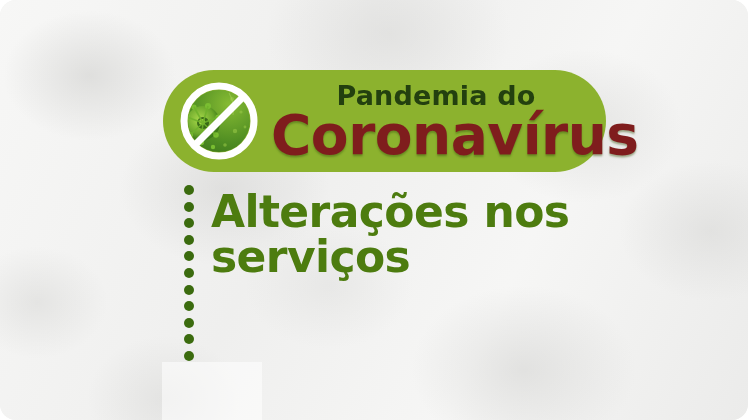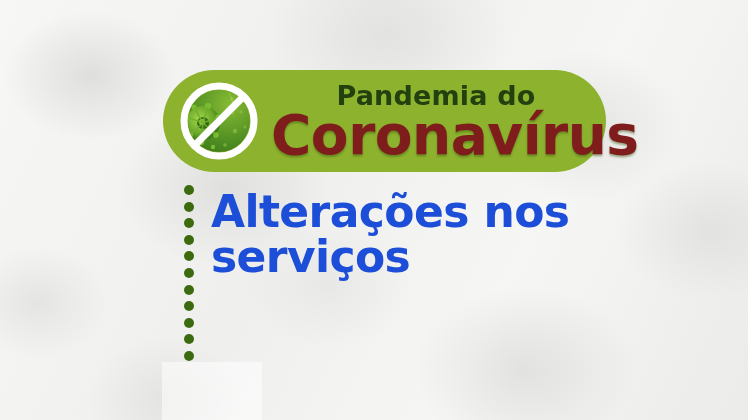--- a/index.html
+++ b/index.html
@@ -12,20 +12,21 @@
     overflow: hidden;
     font-family: "DejaVu Sans", "Liberation Sans", sans-serif;
   }
 
   #slide {
     position: relative;
     width: 748px;
     height: 420px;
     background-color: #f4f4f3;
     overflow: hidden;
+    border-radius: 16px;
   }
 
   
   .bg-texture {
     position: absolute;
     inset: 0;
     background-color: #f3f3f2;
     background-image:
       radial-gradient(ellipse 120px 90px at 12% 18%, rgba(205,205,203,0.55) 0%, rgba(205,205,203,0) 72%),
       radial-gradient(ellipse 150px 110px at 30% 45%, rgba(198,198,196,0.40) 0%, rgba(198,198,196,0) 70%),
@@ -125,21 +126,21 @@
   }
 
   
   .headline {
     position: absolute;
     left: 211px;
     top: 190px;
     width: 420px;
     font-size: 44px;
     font-weight: bold;
-    color: #1d4ed8;
+    color: #4d7c0f;
     line-height: 1.02;
     letter-spacing: -0.6px;
   }
   .headline .hl-line { display: block; white-space: nowrap; }
 </style>
 </head>
 <body>
 
 <div id="slide">
 

